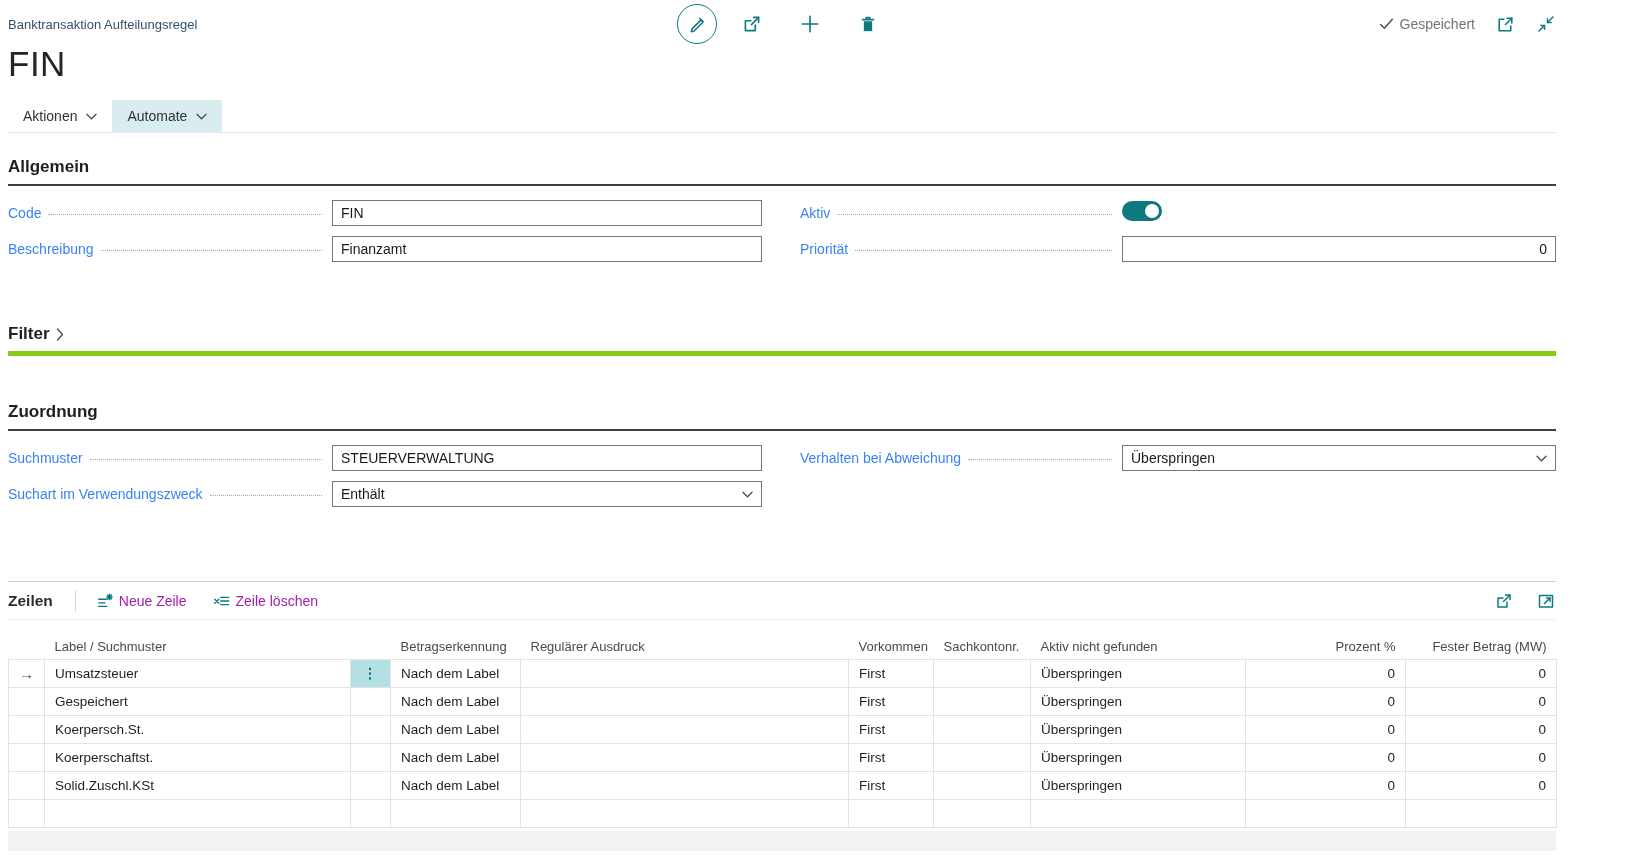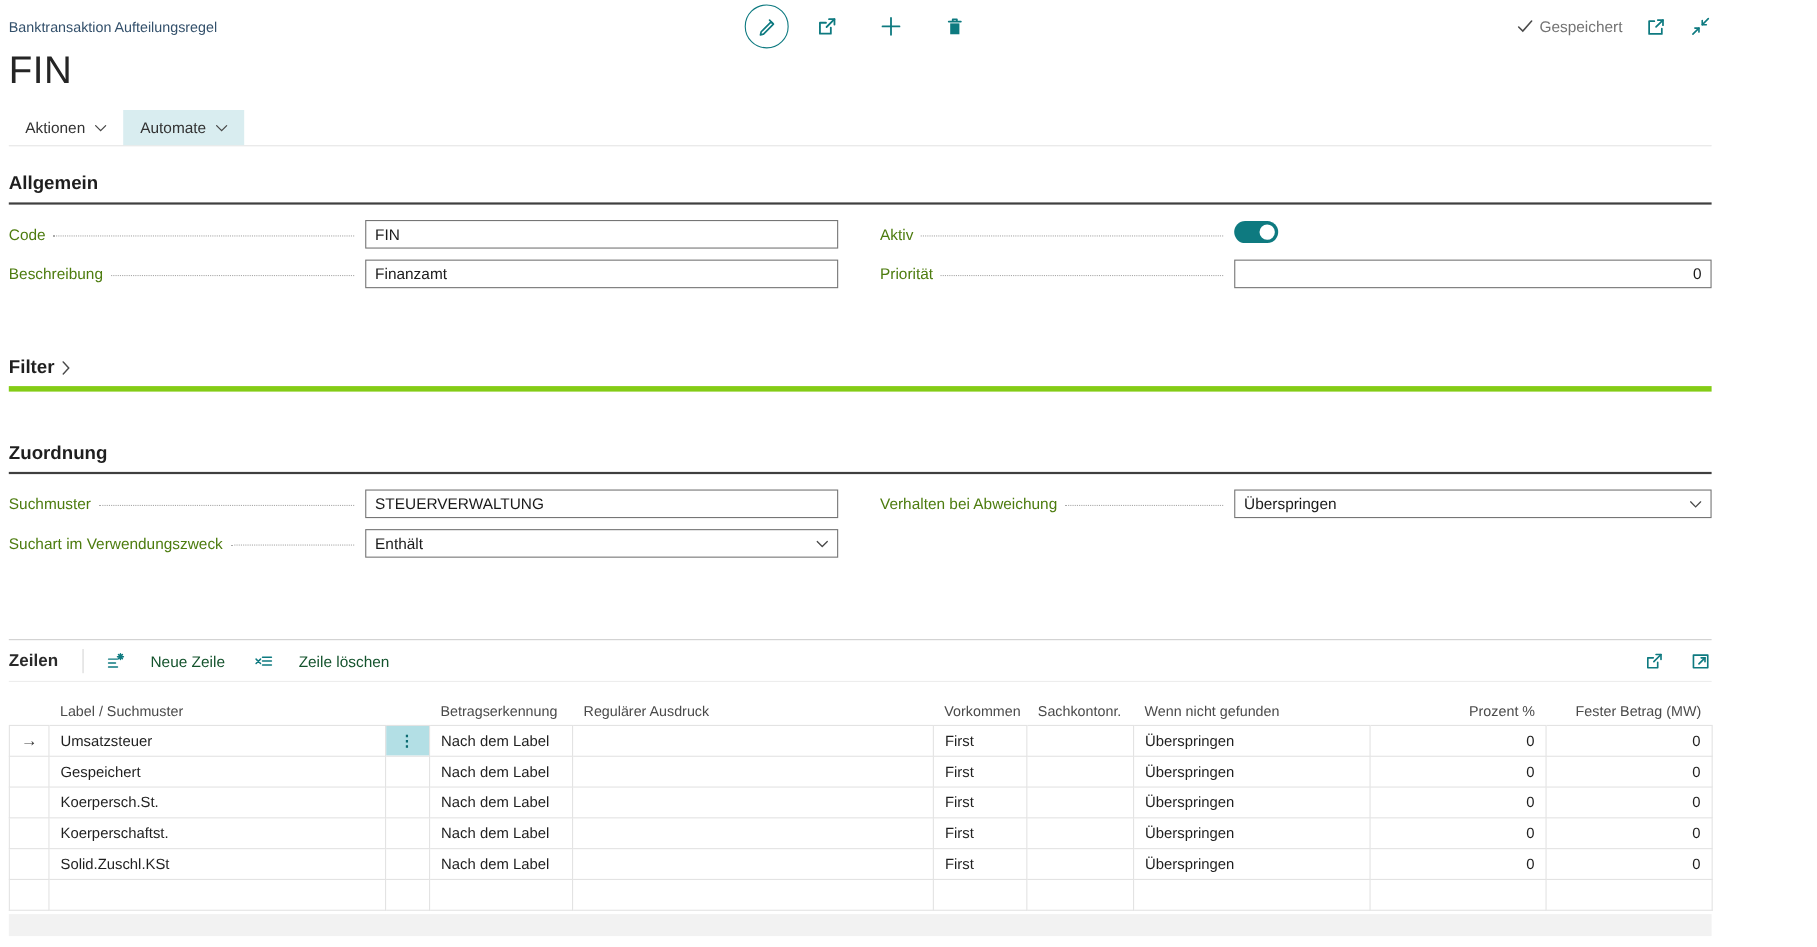--- a/index.html
+++ b/index.html
@@ -26,39 +26,39 @@
   .tab.active { background: #d9edf0; }
 
   
   .section-head { margin-top: 24px; font-size: 17px; font-weight: bold; color: #1f1f1f;
                   padding-bottom: 7px; border-bottom: 2px solid #3f3f3f; cursor: pointer; }
   .section-head.collapsed { border-bottom: 5px solid #84cc16; display: flex; align-items: center; gap: 6px; margin-top: 52px; }
   .fields { display: flex; margin-top: 14px; }
   .col-l { width: 754px; }
   .col-r { width: 756px; margin-left: 38px; }
   .field { display: flex; align-items: center; height: 26px; margin-bottom: 10px; }
-  .lbl { font-size: 14px; color: #4d7c0f; white-space: nowrap; }
+  .lbl { font-size: 14px; color: #3b82f6; white-space: nowrap; }
   .leader { flex: 1; border-bottom: 1px dotted #a9a9a9; height: 15px; align-self: flex-start; margin: 0 10px 0 7px; }
   .ctl-l { flex: 0 0 430px; } .ctl-r { flex: 0 0 434px; }
   input.bc-input { width: 100%; height: 26px; border: 1px solid #757575; padding: 0 8px; font-size: 14px;
                    font-family: "Liberation Sans", sans-serif; color: #1a1a1a; background: #fff; }
   input.num { text-align: right; }
   .bc-select { position: relative; width: 100%; height: 26px; border: 1px solid #757575; background: #fff;
                font-size: 14px; color: #1a1a1a; line-height: 24px; padding: 0 26px 0 8px; cursor: pointer; }
   .bc-select svg { position: absolute; right: 8px; top: 9px; }
   .toggle { width: 40px; height: 20px; border-radius: 10px; background: #0e7a80; position: relative; cursor: pointer; border: none; }
   .toggle .knob { position: absolute; right: 3px; top: 3px; width: 14px; height: 14px; border-radius: 50%; background: #fff; }
 
   
   .zeilen-wrap { margin-top: 64px; border-top: 1px solid #cfcfcf; }
   .zeilen-bar { display: flex; align-items: center; height: 38px; border-bottom: 1px solid #ededed; }
   .zeilen-title { font-size: 15.5px; font-weight: bold; color: #2b2b2b; }
   .vsep { width: 1px; height: 22px; background: #d6d6d6; margin: 0 20px 0 22px; }
-  .line-action { display: flex; align-items: center; gap: 23px; background: none; border: none; cursor: pointer;
-                 font-size: 14px; color: #14532d; font-family: "Liberation Sans", sans-serif; margin-right: 26px; }
+  .line-action { display: flex; align-items: center; gap: 5px; background: none; border: none; cursor: pointer;
+                 font-size: 14px; color: #a21caf; font-family: "Liberation Sans", sans-serif; margin-right: 26px; }
   .zeilen-right { margin-left: auto; display: flex; align-items: center; gap: 22px; }
 
   
   table.grid { border-collapse: collapse; table-layout: fixed; width: 1548px; margin-top: 14px; }
   .grid th { font-weight: normal; font-size: 13px; color: #4a4a4a; text-align: left; padding: 5px 10px;
              border-bottom: 1px solid #e3e3e3; white-space: nowrap; overflow: hidden; cursor: pointer; }
   .grid th.num, .grid td.num { text-align: right; }
   .grid td { font-size: 13.5px; color: #1f1f1f; height: 27px; padding: 0 10px; background: #fff;
              border-bottom: 1px solid #e3e3e3; border-right: 1px solid #e3e3e3; white-space: nowrap; overflow: hidden; }
   .grid td:first-child { border-left: 1px solid #e3e3e3; }
@@ -274,21 +274,21 @@
       </colgroup>
       <thead>
         <tr>
           <th></th>
           <th>Label / Suchmuster</th>
           <th></th>
           <th>Betragserkennung</th>
           <th>Regulärer Ausdruck</th>
           <th>Vorkommen</th>
           <th>Sachkontonr.</th>
-          <th>Wenn nicht gefunden</th>
+          <th>Aktiv nicht gefunden</th>
           <th class="num">Prozent %</th>
           <th class="num">Fester Betrag (MW)</th>
         </tr>
       </thead>
       <tbody>
           <tr>
     <td class="marker"><span>→</span></td>
     <td>Umsatzsteuer</td>
     <td class="menu-cell">
               <span class="menu-flag active">⋮</span>

